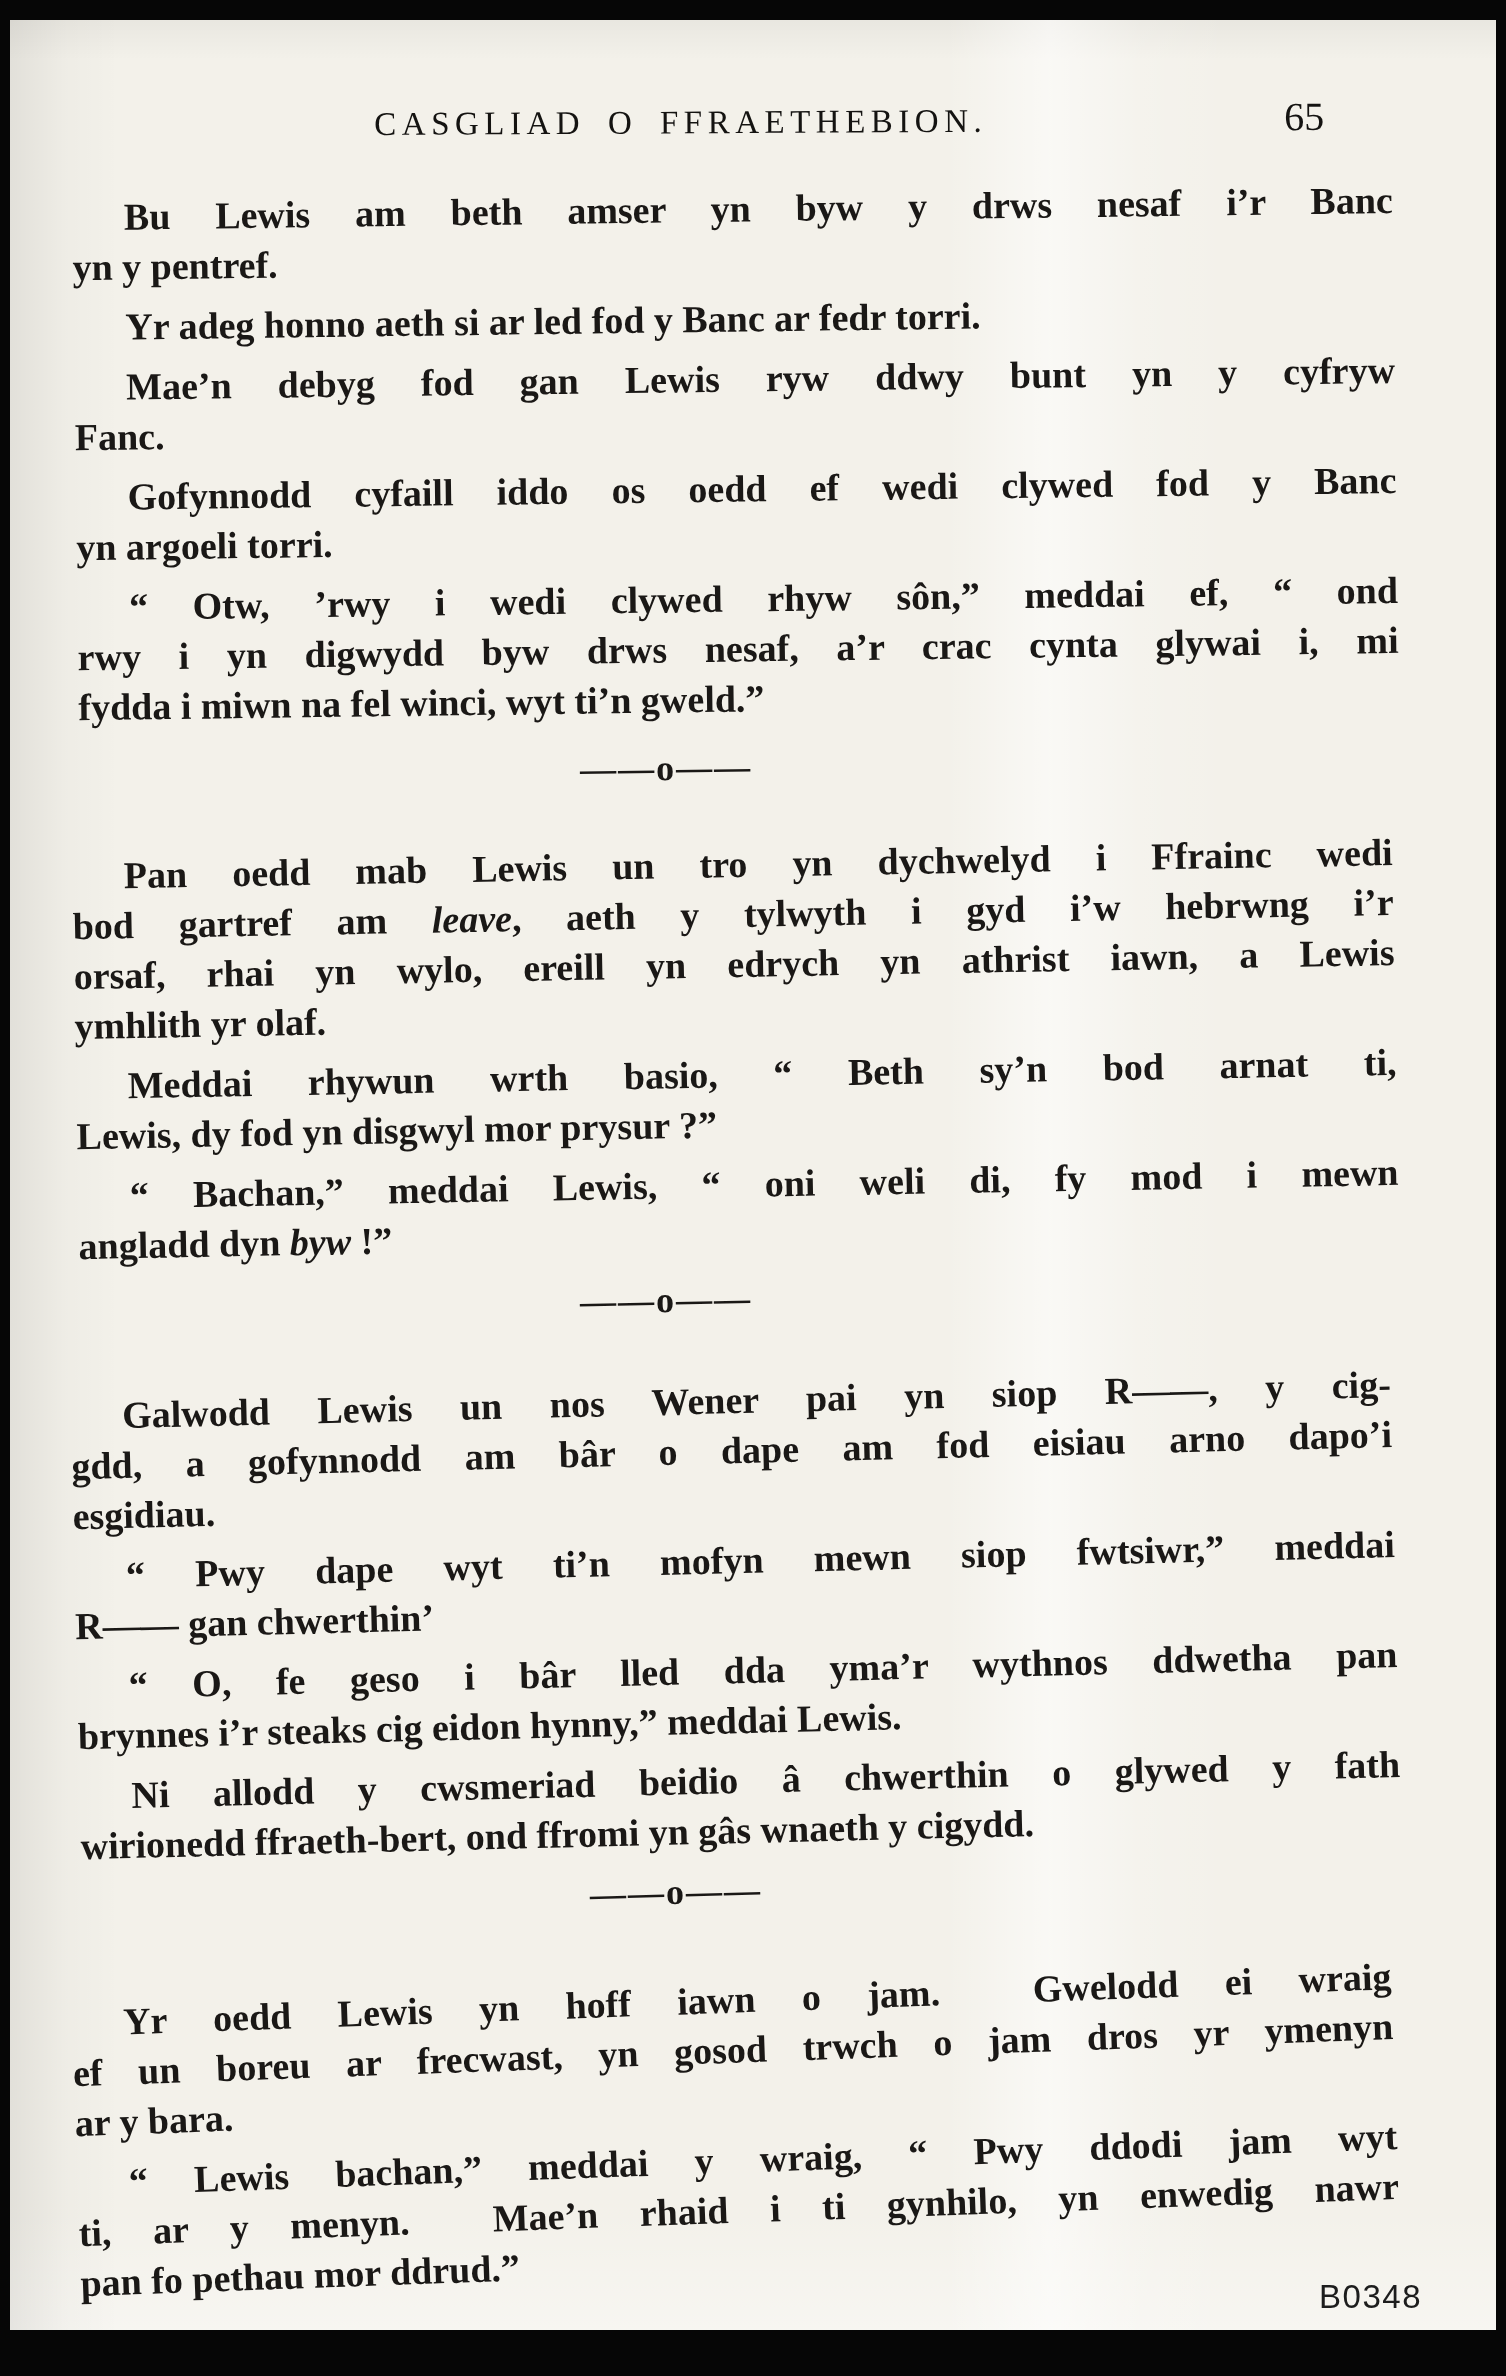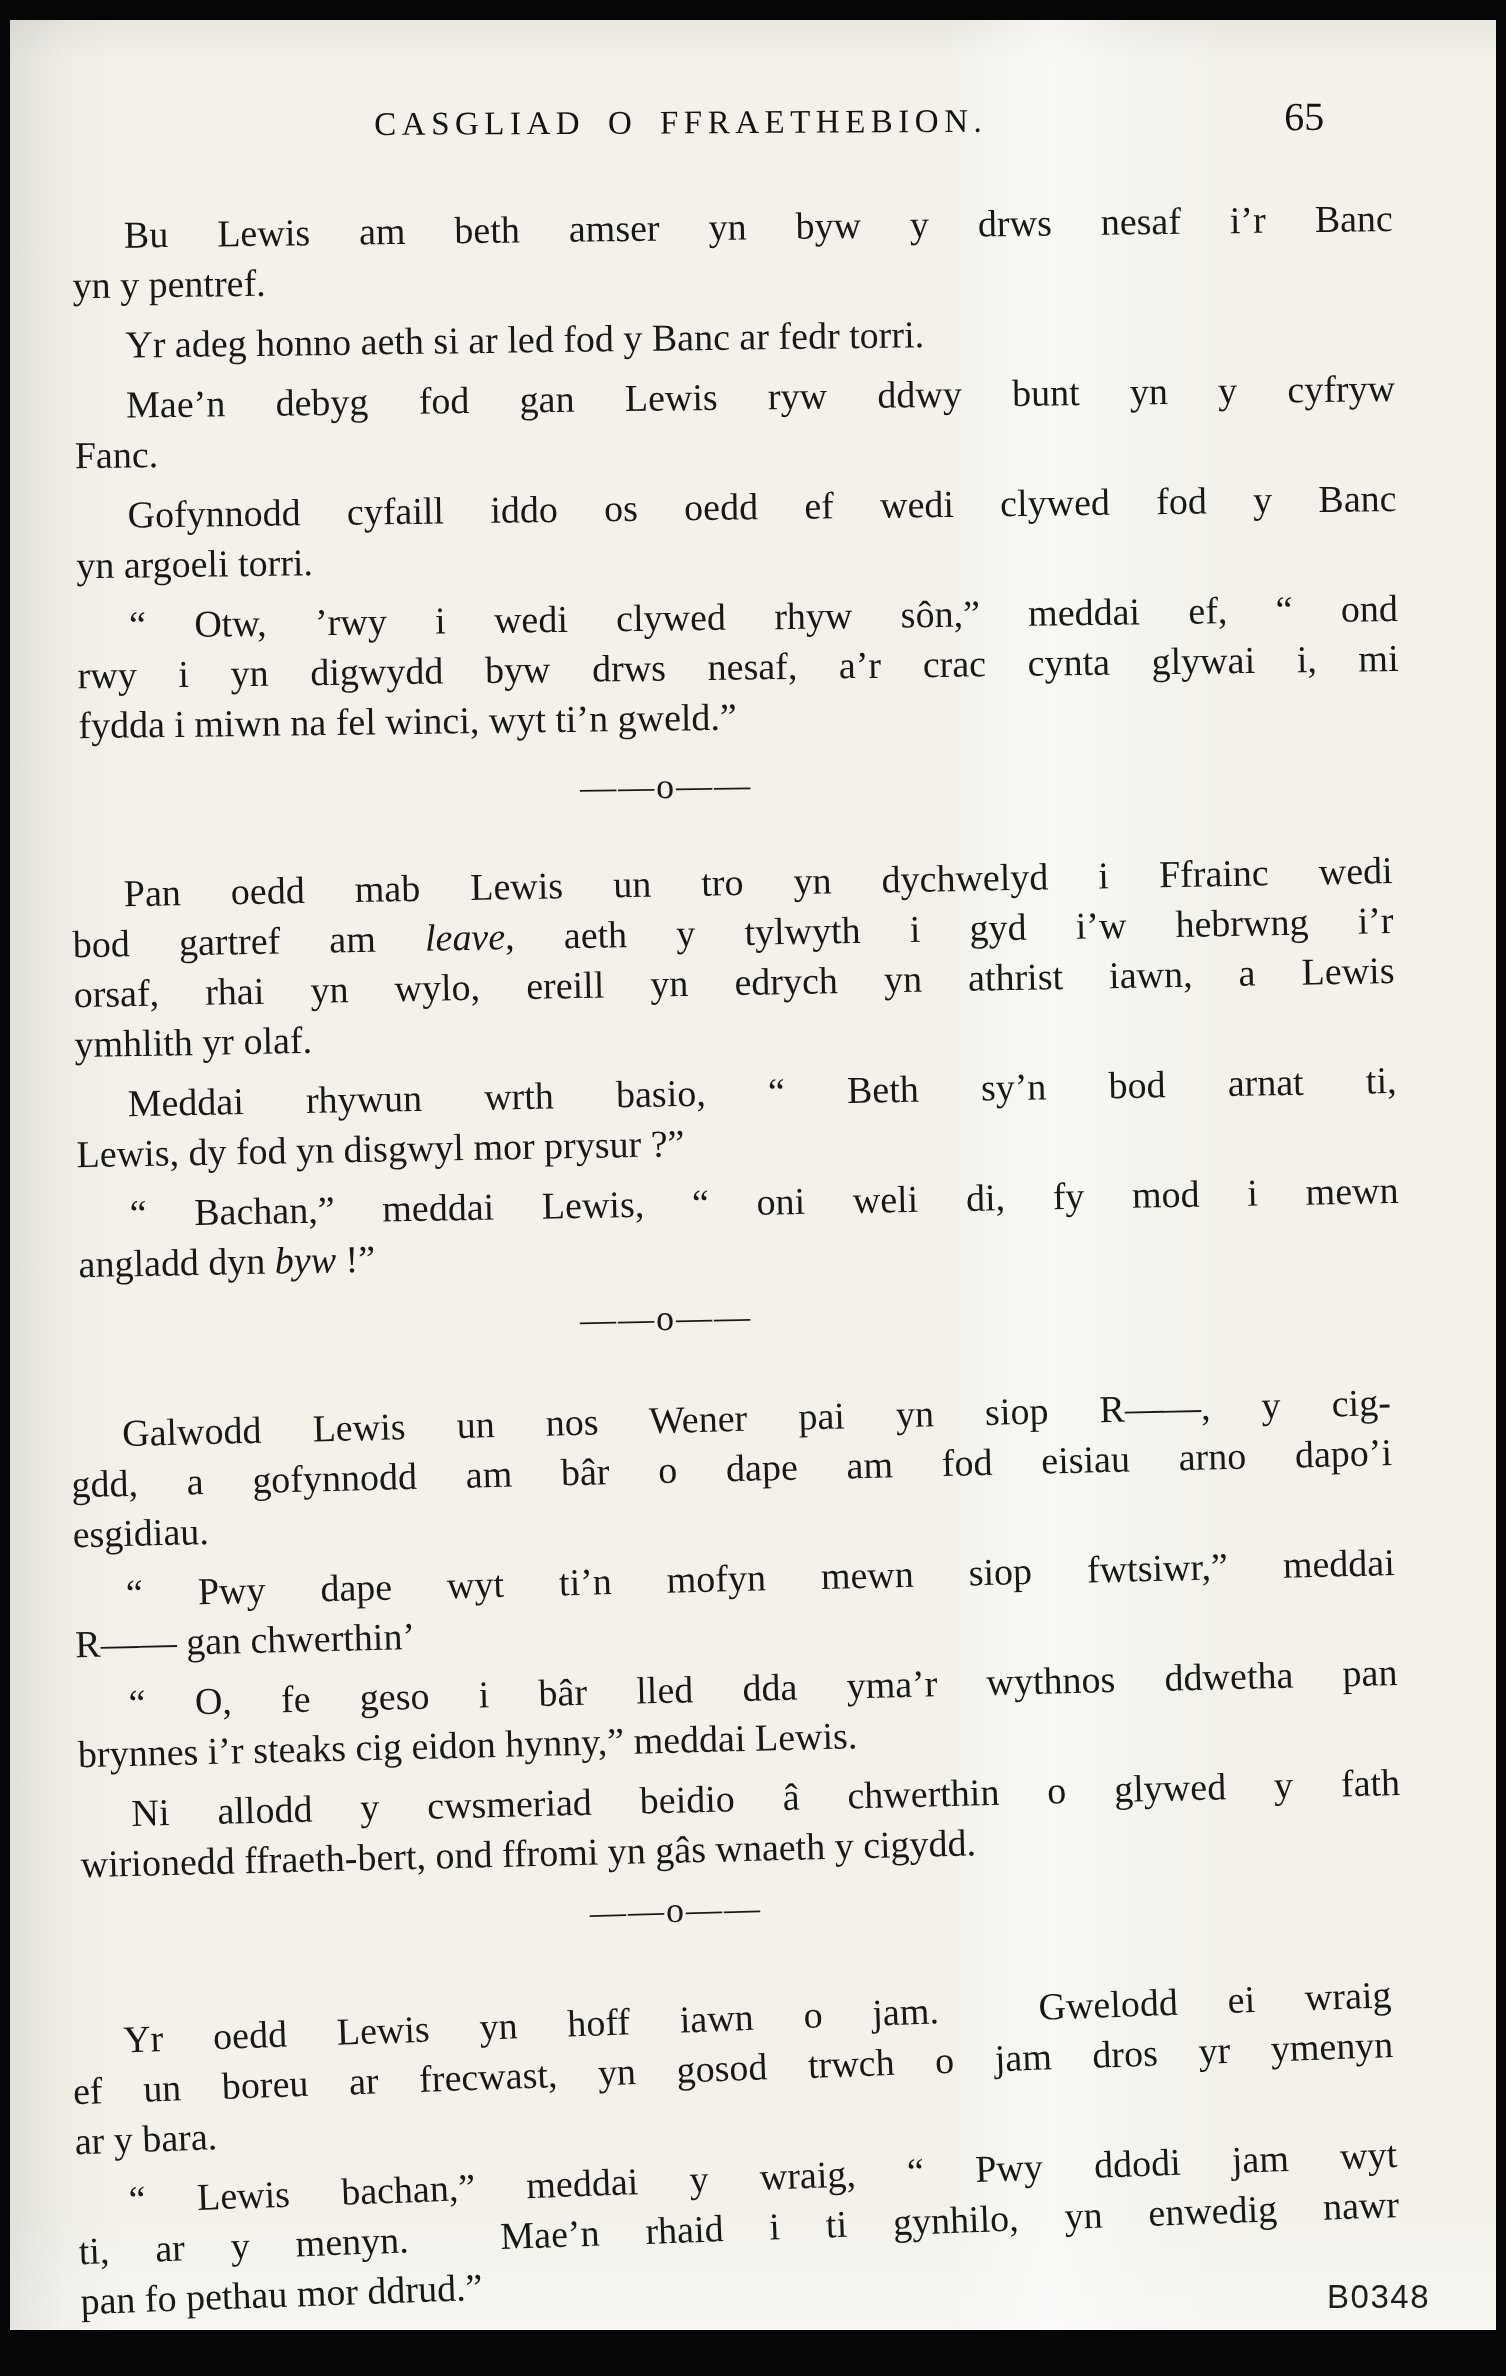--- a/index.html
+++ b/index.html
@@ -19,40 +19,40 @@
       linear-gradient(0deg, rgba(255,255,255,.35) 0, rgba(255,255,255,0) 120px),
       #f3f1ea;
     color:#1a1816;
   }
   .hdr{position:relative;padding-top:84px;transform:rotate(-.3deg);}
   .title{
     text-align:center;font-size:33px;letter-spacing:5.5px;word-spacing:9px;
     transform:translateX(-55px);color:#141311;
   }
   .pagenum{position:absolute;right:72px;top:76px;font-size:40px;color:#141311;}
-  .body{margin-top:52px;font-size:38px;line-height:50px;}
+  .body{margin-top:34px;font-size:38px;line-height:50px;font-weight:bold;}
   .sec{transform-origin:100% 50%;}
   .t1{transform:rotate(-0.75deg);}
   .t2{transform:rotate(-1.05deg);}
   .t3{transform:rotate(-1.4deg);}
   .t4{transform:rotate(-2.05deg);}
   .para{margin:0 0 10px 0;}
   .line{min-height:50px;}
   .ind{padding-left:52px;}
   .j{text-align:justify;text-align-last:justify;}
   .em{font-style:italic;}
   .divider{
     width:max-content;margin:28px auto 34px auto;
     font-size:36px;letter-spacing:2px;color:#1a1816;
   }
   .div1{transform:translateX(-70px) rotate(-0.9deg);}
   .div2{transform:translateX(-70px) rotate(-1.2deg);}
   .div3{transform:translateX(-60px) rotate(-1.6deg);}
   .stamp{
-    position:absolute;right:66px;bottom:14px;
+    position:absolute;right:74px;bottom:14px;
     font-family:"Liberation Sans","DejaVu Sans",sans-serif;
     font-size:33px;letter-spacing:1.5px;color:#1d1d1d;
   }
 </style>
 </head>
 <body>
 
 <div class="scan">
   <div class="page">
 

